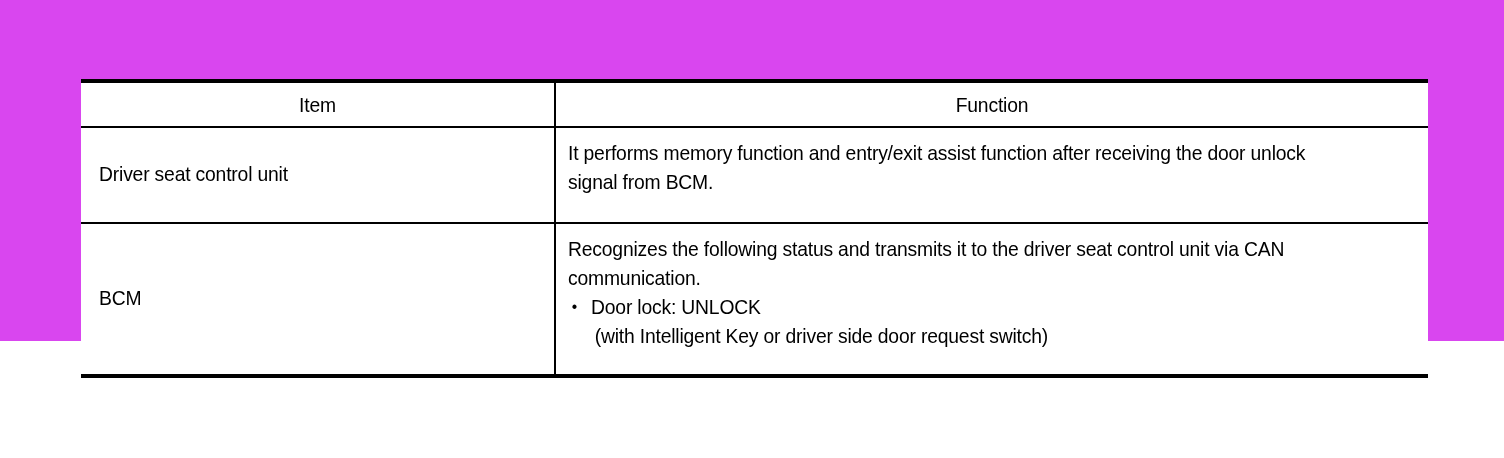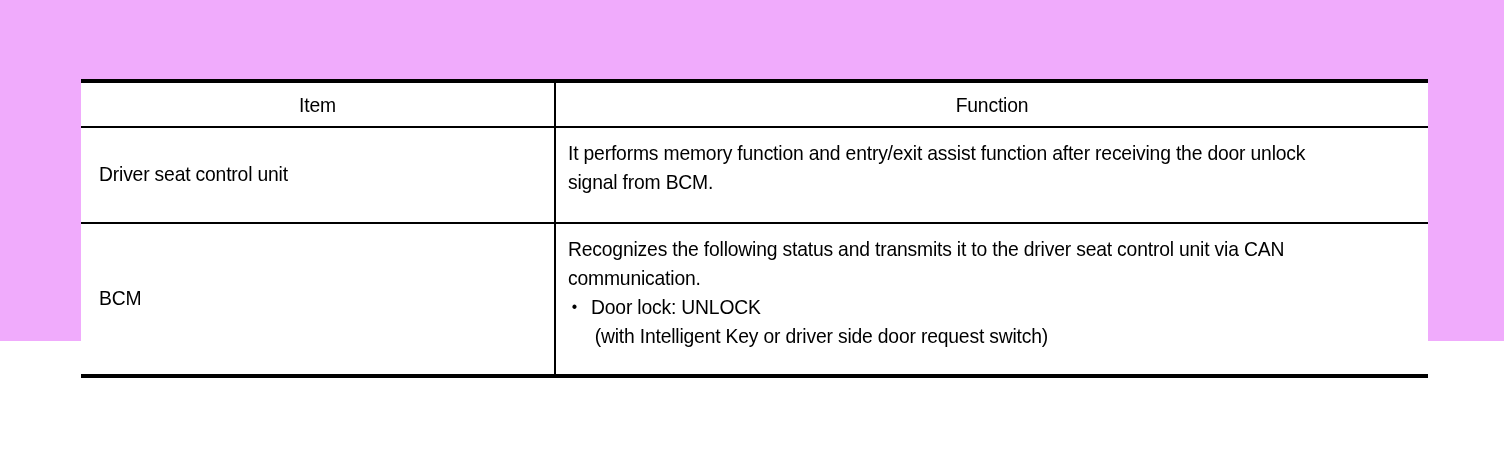--- a/index.html
+++ b/index.html
@@ -15,21 +15,21 @@
     font-family: "Liberation Sans", "DejaVu Sans", sans-serif;
     color: #000000;
     -webkit-font-smoothing: antialiased;
   }
 
   
   .page {
     position: relative;
     width: 1504px;
     height: 341px;
-    background: #f0abfc;
+    background: #d946ef;
   }
 
   
   .spec-table {
     position: absolute;
     left: 81px;
     top: 79px;
     width: 1347px;           
     border-collapse: collapse;
     table-layout: fixed;

